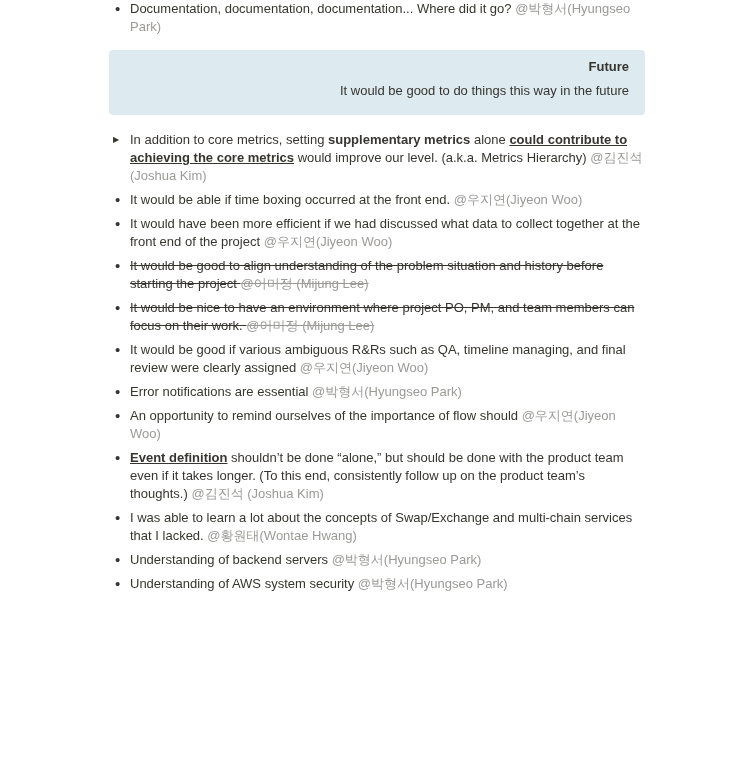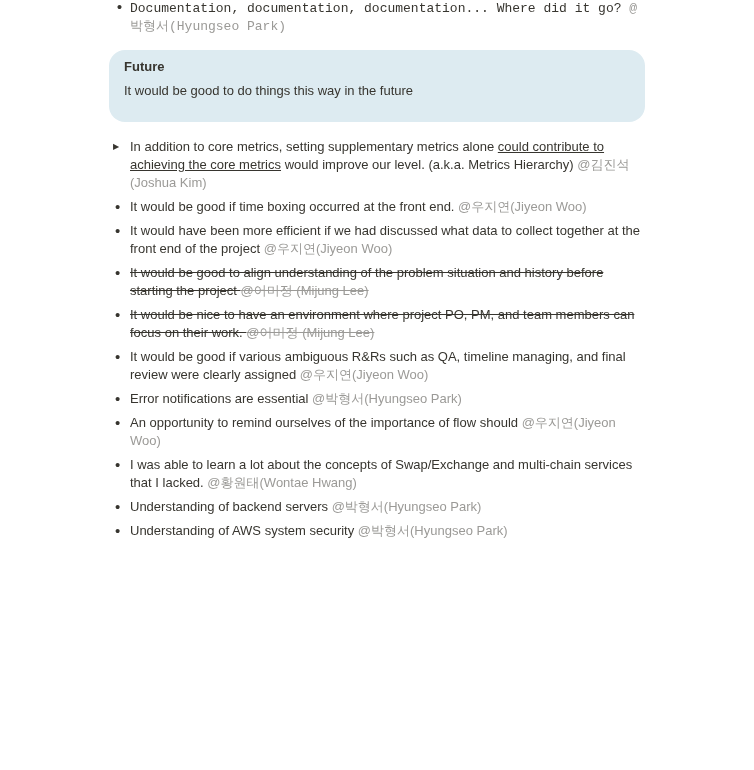--- a/index.html
+++ b/index.html
@@ -8,23 +8,24 @@
     width: 754px; height: 770px; overflow: hidden;
     background: #ffffff;
     font-family: "Liberation Sans", sans-serif;
     font-size: 13px; line-height: 18px;
     color: #37352f;
     -webkit-font-smoothing: antialiased;
   }
   .doc { width: 536px; margin: 0 auto; }
 
   .callout {
-    border-radius: 16px;
-    padding: 8px 16px 22px 15px;
+    border-radius: 4px;
+    padding: 8px 16px 15px 15px;
     margin: 14px 0 16px 0;
+    text-align: right;
   }
   .callout-blue { background: #ddebf1; }
   .callout-red  { background: #fbe4e4; }
   .callout-title { font-weight: 700; margin-bottom: 6px; }
   .callout-body { }
 
   ul.blist { list-style: none; margin: 0; padding: 0; }
   ul.blist > li {
     position: relative;
     padding-left: 21px;
@@ -45,23 +46,23 @@
     position: absolute;
     left: 4px; top: 0;
     width: 14px; height: 18px;
     font-size: 8px; line-height: 18px;
     color: #37352f;
     text-align: left;
     cursor: pointer;
   }
 
   .partial-top { margin-top: -10px; }
-  .partial-top > li { margin-bottom: 7px; font-family: Liberation Mono, monospace; }
+  .partial-top > li { margin-bottom: 7px; }
 
-  .bold { font-weight: 400; }
+  .bold { font-weight: 700; }
   .underline { text-decoration: underline; }
   .strike { text-decoration: line-through; }
   .mention { color: #9b9a97; }
   .mention.strike { text-decoration: line-through; }
 </style>
 </head>
 <body>
 
 <div class="doc">
 
@@ -77,21 +78,21 @@
   </div>
 
   <ul class="blist">
 
 
     <li class="toggle">
       <span class="toggle-icon">▶</span><span>In addition to core metrics, setting </span><span class="bold">supplementary metrics</span><span> alone </span><span class="bold underline">could contribute to achieving the core metrics</span><span> would improve our level. (a.k.a. Metrics Hierarchy) </span><span class="mention">@김진석 (Joshua Kim)</span>
     </li>
 
     <li>
-      <span>It would be good if time boxing occurred at the front end. </span><span class="mention">@우지연(Jiyeon Woo)</span>
+      <span>It would be able if time boxing occurred at the front end. </span><span class="mention">@우지연(Jiyeon Woo)</span>
     </li>
 
     <li>
       <span>It would have been more efficient if we had discussed what data to collect together at the front end of the project </span><span class="mention">@우지연(Jiyeon Woo)</span>
     </li>
 
     <li>
       <span class="strike">It would be good to align understanding of the problem situation and history before starting the project </span><span class="mention strike">@어미정 (Mijung Lee)</span>
     </li>
 
@@ -110,20 +111,23 @@
 
   </ul>
 
 
   <ul class="blist">
 
     <li>
       <span>An opportunity to remind ourselves of the importance of flow should </span><span class="mention">@우지연(Jiyeon Woo)</span>
     </li>
 
+    <li>
+      <span class="bold underline">Event definition</span><span> shouldn’t be done “alone,” but should be done with the product team even if it takes longer. (To this end, consistently follow up on the product team’s thoughts.) </span><span class="mention">@김진석 (Joshua Kim)</span>
+    </li>
 
     <li>
       <span>I was able to learn a lot about the concepts of Swap/Exchange and multi-chain services that I lacked. </span><span class="mention">@황원태(Wontae Hwang)</span>
     </li>
 
 
     <li>
       <span>Understanding of backend servers </span><span class="mention">@박형서(Hyungseo Park)</span>
     </li>
 

